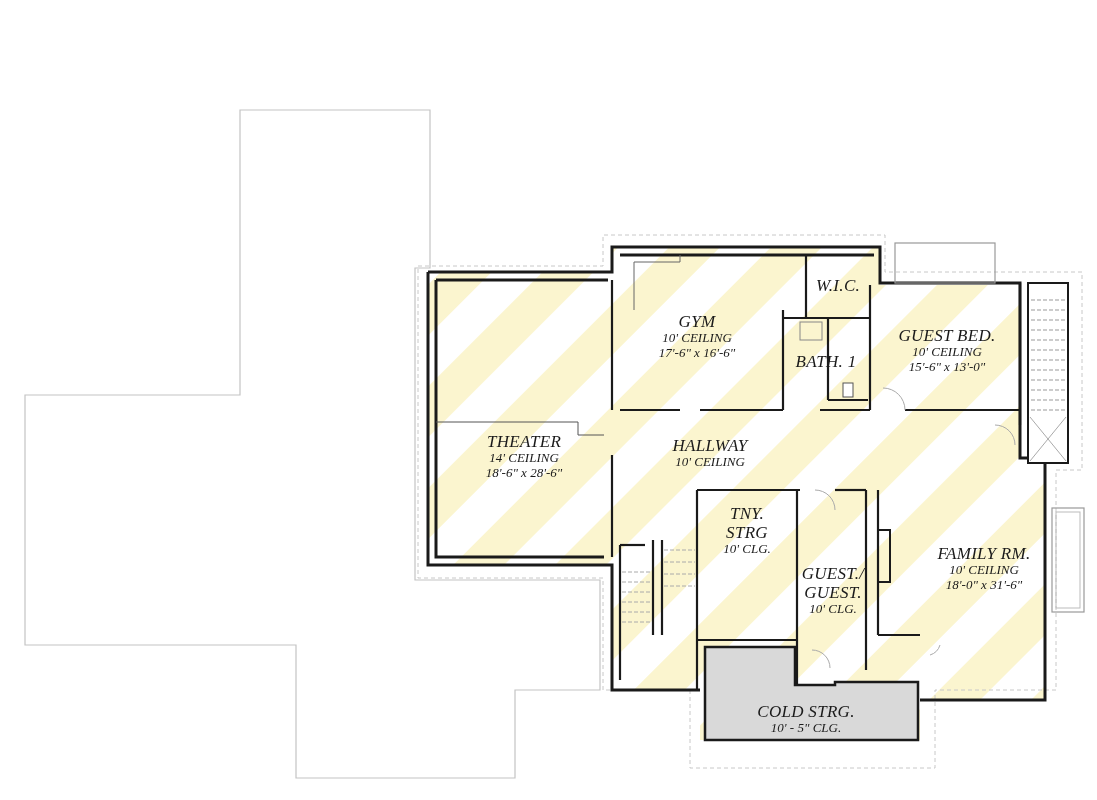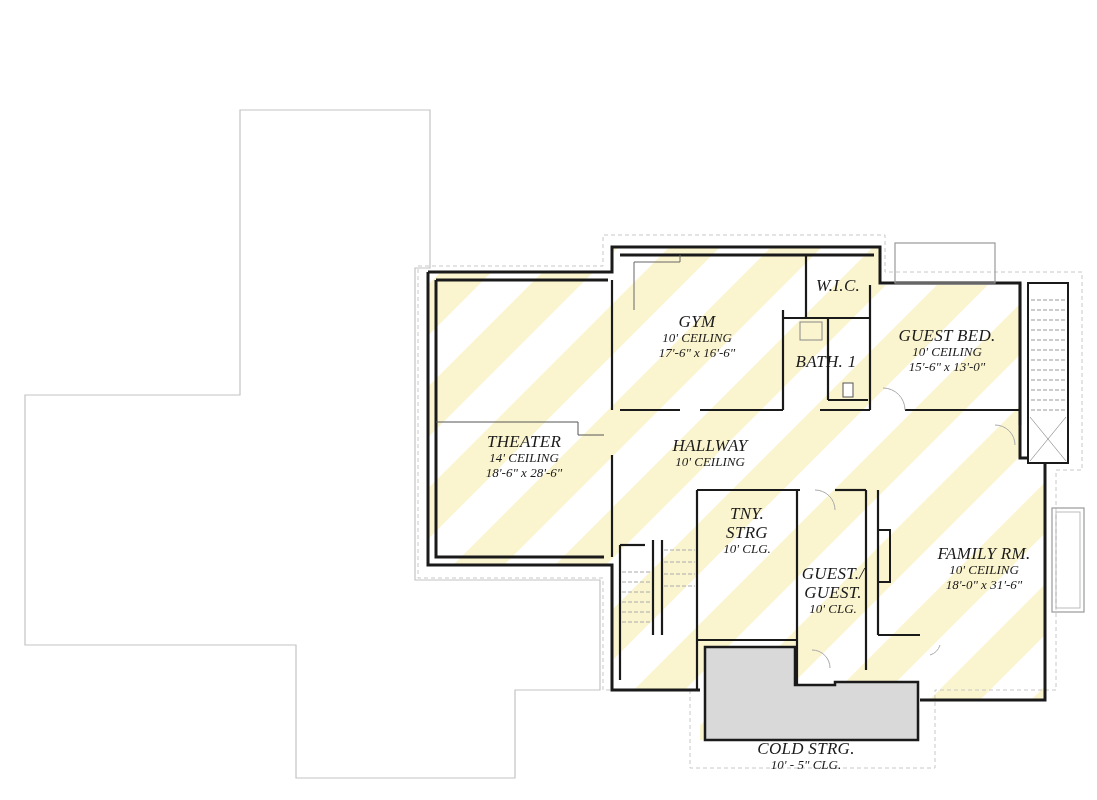--- a/index.html
+++ b/index.html
@@ -161,16 +161,16 @@
   <div class="name">GUEST.</div>
   <div class="sub">10' CLG.</div>
 </div>
 
 <div class="label" style="left:970px;top:544px;margin-left:14px;">
   <div class="name">FAMILY RM.</div>
   <div class="sub">10' CEILING</div>
   <div class="sub">18'-0" x 31'-6"</div>
 </div>
 
-<div class="label" style="left:806px;top:739px;">
+<div class="label" style="left:806px;top:702px;">
   <div class="name">COLD STRG.</div>
   <div class="sub">10' - 5" CLG.</div>
 </div>
 
 </body></html>

